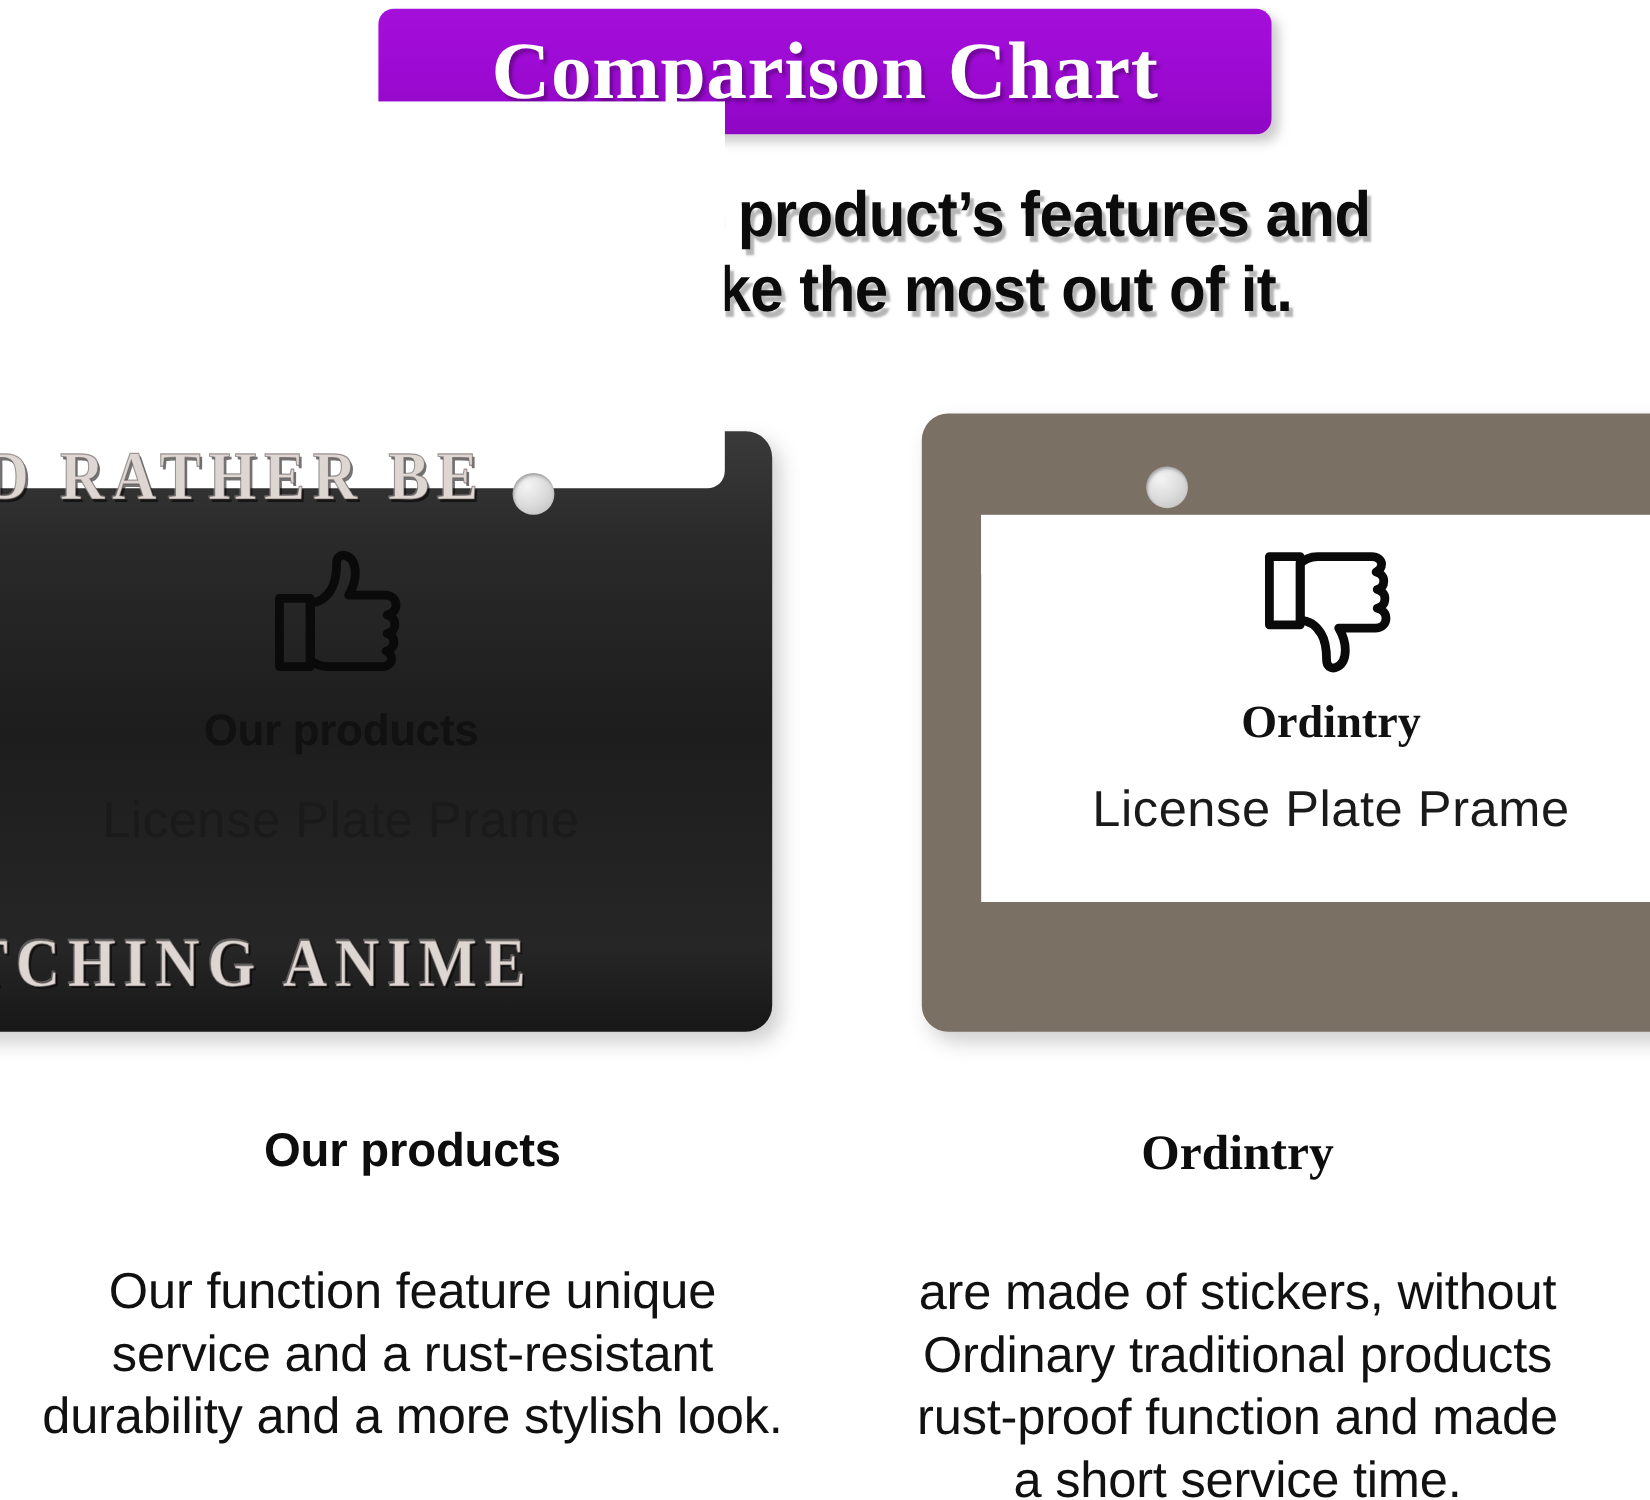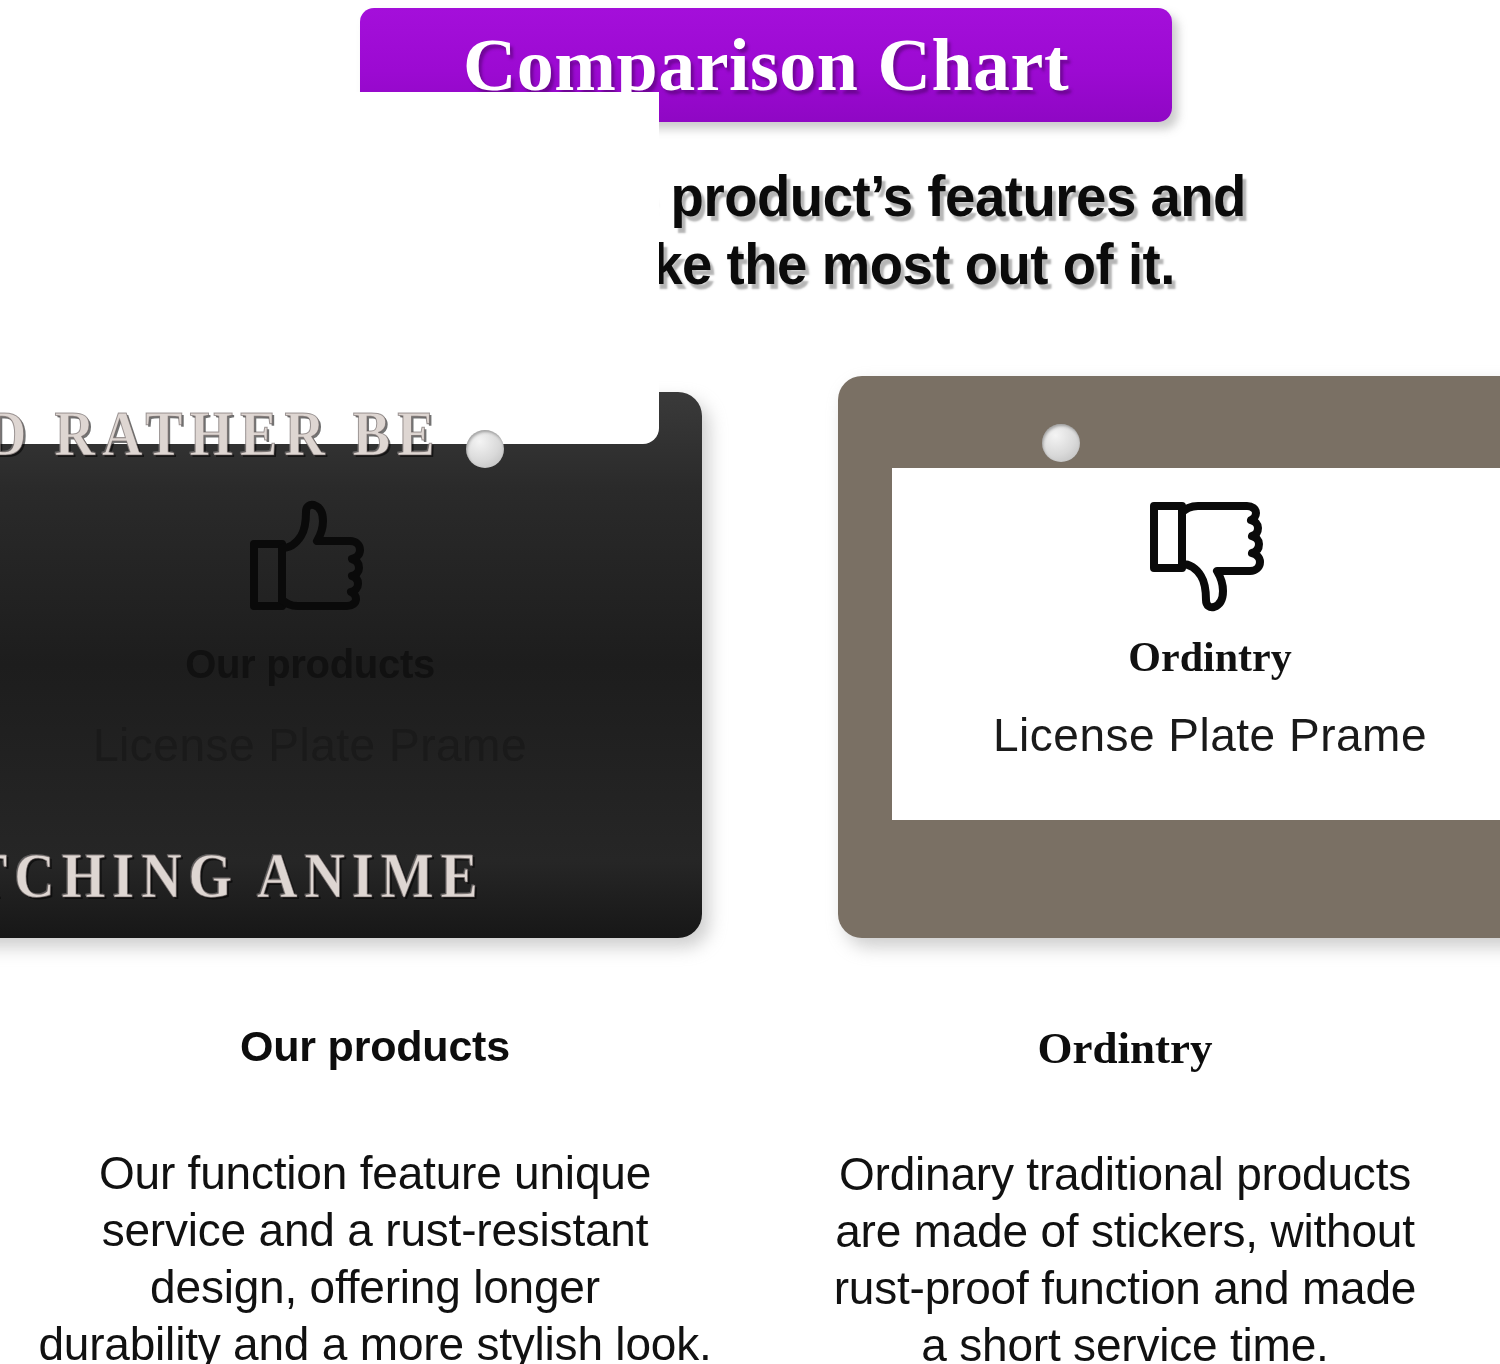--- a/index.html
+++ b/index.html
@@ -7,21 +7,21 @@
     width:1500px;height:1364px;
     background:#ffffff;
     font-family:"Liberation Sans", sans-serif;
     overflow:hidden;
     position:relative;
   }
   .page{position:relative;width:1500px;height:1364px;overflow:hidden;}
 
   
   .title-banner{
-    position:absolute;left:360px;top:8px;width:812px;height:114px;
+    position:absolute;left:344px;top:8px;width:812px;height:114px;
     background:linear-gradient(180deg,#a40fda 0%,#9c0ad2 55%,#8f07c4 100%);
     border-radius:14px;
     box-shadow:6px 7px 10px rgba(120,120,120,0.38);
     display:flex;align-items:center;justify-content:center;
   }
   .title-text{
     font-family:"Liberation Serif", serif;
     font-weight:bold;
     font-size:74px;
     line-height:1;
@@ -239,30 +239,29 @@
     <div class="plate-sub">License Plate Prame</div>
   </div>
 
   <div class="cols">
 
     <div class="col">
       <div class="col-head-sans">Our products</div>
       <div class="col-body">
         <span>Our function feature unique</span>
         <span>service and a rust-resistant</span>
-        <span>design, offering longer</span>
         <span>durability and a more stylish look.</span>
       </div>
     </div>
 
     <div class="col">
       <div class="col-head-serif">Ordintry</div>
       <div class="col-body">
+        <span>are made of stickers, without</span>
         <span>Ordinary traditional products</span>
-        <span>are made of stickers, without</span>
         <span>rust-proof function and made</span>
         <span>a short service time.</span>
       </div>
     </div>
 
   </div>
 
 </div>
 
 </body></html>

